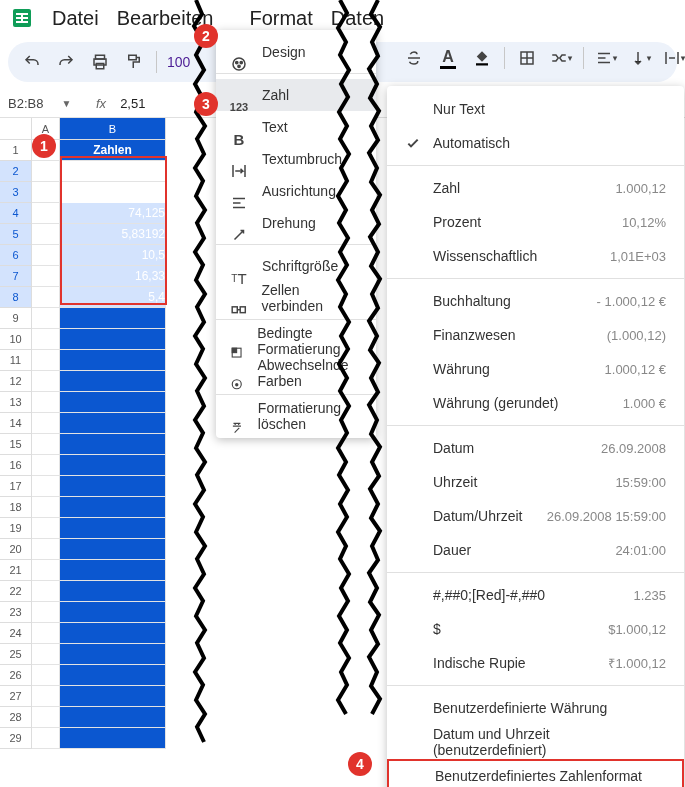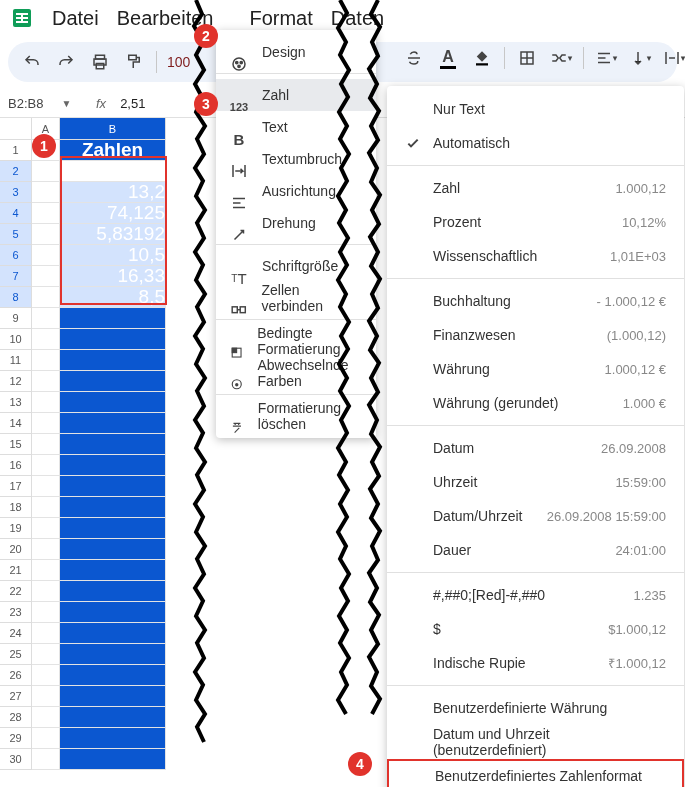--- a/index.html
+++ b/index.html
@@ -9,41 +9,41 @@
   .menubar { display: flex; align-items: center; height: 36px; padding-left: 10px; gap: 18px; font-size: 20px; color: #222; }
   .logo { width: 24px; height: 24px; display: flex; align-items: center; justify-content: center; }
   .logo svg { width: 24px; height: 24px; }
   .menu-item { cursor: pointer; }
 
   
   .toolbar { display: flex; align-items: center; height: 40px; background: #edf2fa; border-radius: 22px; margin: 6px 8px 8px 8px; padding: 0 10px; gap: 6px; }
   .tool-btn { width: 28px; height: 28px; display:flex; align-items:center; justify-content:center; border-radius:4px; cursor:pointer; color:#444; }
   .tool-btn svg, .tool-btn span.glyph { width:18px; height:18px; }
   .tool-sep { width:1px; height:22px; background:#c7c7c7; margin:0 2px; }
-  .zoom { font-size:14px; color:#7f1d1d; padding:0 2px; }
+  .zoom { font-size:14px; color:#4c1d95; padding:0 2px; }
 
   
   .fx-row { display:flex; align-items:center; height:28px; border-bottom:1px solid #e0e0e0; padding-left:8px; font-size:13px; color:#444; gap:14px; }
   .namebox { width:74px; display:flex; align-items:center; gap:18px; }
   .namebox .caret { font-size:10px; color:#666; }
   .fx-label { font-style: italic; color:#666; }
   .fx-val { color:#222; }
 
   
   .grid { position:relative; }
   .col-headers { display:flex; height:22px; }
   .corner { width:32px; border-right:1px solid #ddd; border-bottom:1px solid #ddd; background:#fff; }
   .col-h { background:#fff; border-right:1px solid #ddd; border-bottom:1px solid #ddd; font-size:11px; color:#555; display:flex; align-items:center; justify-content:center; }
   .col-A { width:28px; }
   .col-B { width:106px; background:#0b57d0; color:#fff; }
   .rows { }
   .row { display:flex; height:21px; }
   .row-h { width:32px; background:#fff; border-right:1px solid #ddd; border-bottom:1px solid #ddd; font-size:11px; color:#555; display:flex; align-items:center; justify-content:center; }
   .row-h.sel { background:#d3e3fd; color:#0b57d0; font-weight:500; }
-  .cell { border-right:1px solid #e3e3e3; border-bottom:1px solid #e3e3e3; font-size:19px; padding:0 0; display:flex; align-items:center; }
+  .cell { border-right:1px solid #e3e3e3; border-bottom:1px solid #e3e3e3; font-size:12px; padding:0 0; display:flex; align-items:center; }
   .cell.col-A { width:28px; }
   .cell.col-B { width:106px; justify-content:flex-end; }
   .cell.header-cell { background:#0b57d0; color:#fff; font-weight:600; justify-content:center; }
   .cell.sel { background:#d3e3fd; }
   .cell.sel.first { background:#fff; }
 
   
   .red-box1 { position:absolute; left:60px; top:156px; width:107px; height:149px; border:2px solid #e1332c; pointer-events:none; }
 
   
@@ -200,21 +200,20 @@
         <div class="cell col-B header-cell">Zahlen</div>
       </div>
       <div class="row">
         <div class="row-h sel">2</div>
         <div class="cell col-A"></div>
         <div class="cell col-B sel first">2,51</div>
       </div>
       <div class="row">
         <div class="row-h sel">3</div>
         <div class="cell col-A"></div>
-        <div class="cell col-B sel">13,2</div>
       </div>
       <div class="row">
         <div class="row-h sel">4</div>
         <div class="cell col-A"></div>
         <div class="cell col-B sel">74,125</div>
       </div>
       <div class="row">
         <div class="row-h sel">5</div>
         <div class="cell col-A"></div>
         <div class="cell col-B sel">5,83192</div>
@@ -225,21 +224,21 @@
         <div class="cell col-B sel">10,5</div>
       </div>
       <div class="row">
         <div class="row-h sel">7</div>
         <div class="cell col-A"></div>
         <div class="cell col-B sel">16,33</div>
       </div>
       <div class="row">
         <div class="row-h sel">8</div>
         <div class="cell col-A"></div>
-        <div class="cell col-B sel">8,5</div>
+        <div class="cell col-B sel">5,4</div>
       </div>
       <div class="row">
         <div class="row-h">9</div>
         <div class="cell col-A"></div>
         <div class="cell col-B"></div>
       </div>
       <div class="row">
         <div class="row-h">10</div>
         <div class="cell col-A"></div>
         <div class="cell col-B"></div>
@@ -329,25 +328,20 @@
         <div class="cell col-A"></div>
         <div class="cell col-B"></div>
       </div>
       <div class="row">
         <div class="row-h">28</div>
         <div class="cell col-A"></div>
         <div class="cell col-B"></div>
       </div>
       <div class="row">
         <div class="row-h">29</div>
-        <div class="cell col-A"></div>
-        <div class="cell col-B"></div>
-      </div>
-      <div class="row">
-        <div class="row-h">30</div>
         <div class="cell col-A"></div>
         <div class="cell col-B"></div>
       </div>
     </div>
   </div>
 
 <div class="red-box1"></div>
 
 <div class="menu menu1" id="menu1">
     <div class="m-item">

